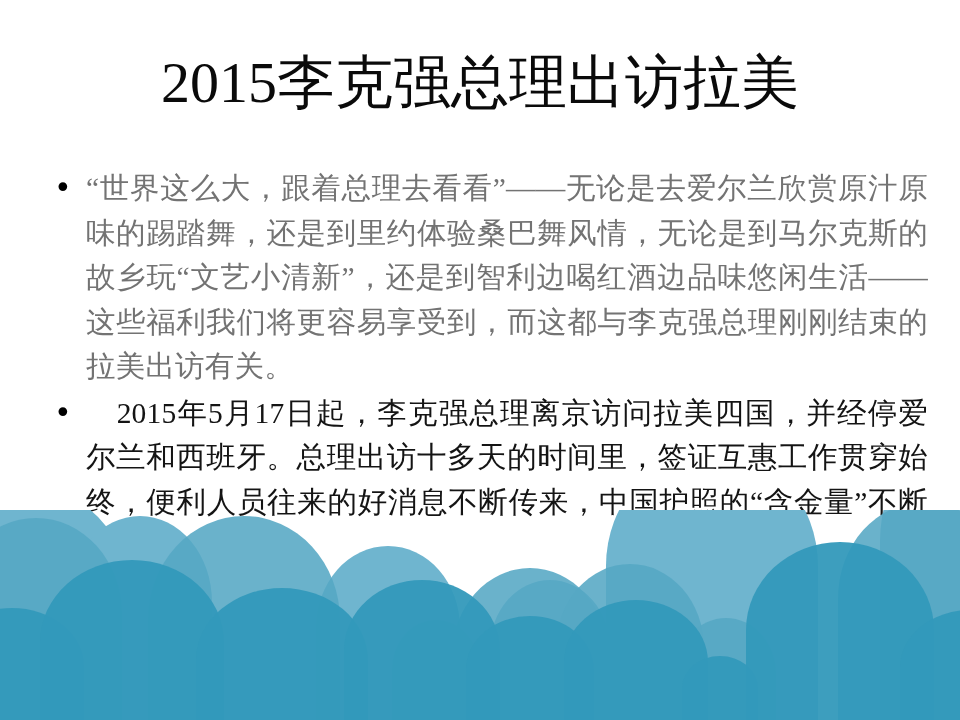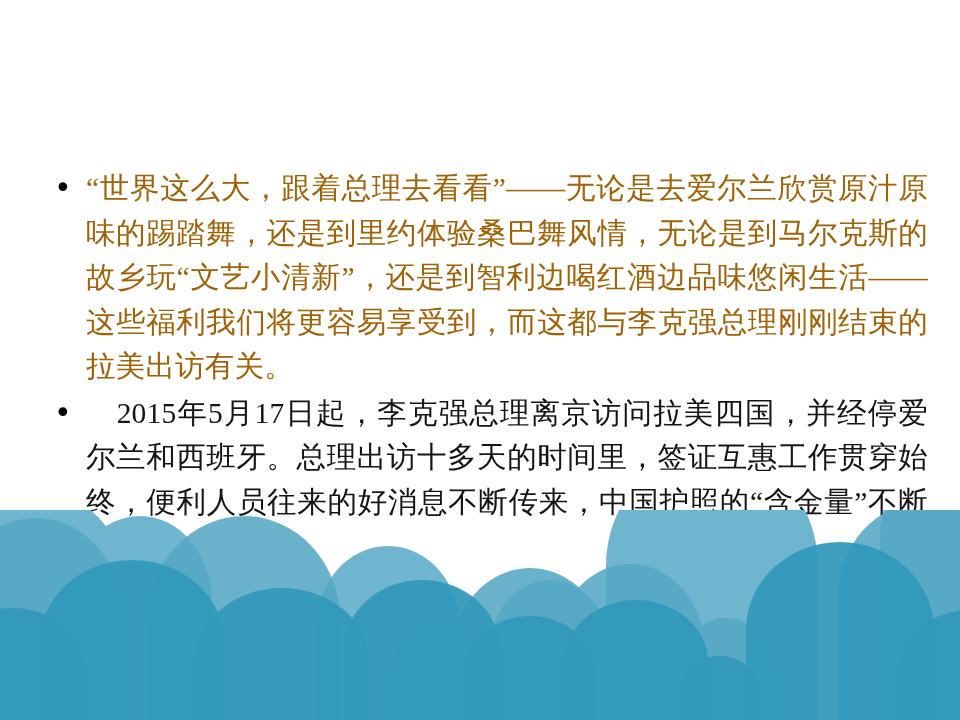--- a/index.html
+++ b/index.html
@@ -82,26 +82,27 @@
     display: block;
     width: 960px;
     height: 210px;
   }
 </style>
 </head>
 <body>
 
 <div id="slide" style="background: rgb(255, 255, 255);">
 
+  <div id="title" style="color: rgb(10, 10, 10);">2015李克强总理出访拉美</div>
 
   <div id="body">
 
     <div class="bullet-row">
       <span class="bullet-marker">•</span>
-      <span class="bullet-text" style="color: #a16207;">“世界这么大，跟着总理去看看”——无论是去爱尔兰欣赏原汁原味的踢踏舞，还是到里约体验桑巴舞风情，无论是到马尔克斯的故乡玩“文艺小清新”，还是到智利边喝红酒边品味悠闲生活——这些福利我们将更容易享受到，而这都与李克强总理刚刚结束的拉美出访有关。</span>
+      <span class="bullet-text" style="color: #737373;">“世界这么大，跟着总理去看看”——无论是去爱尔兰欣赏原汁原味的踢踏舞，还是到里约体验桑巴舞风情，无论是到马尔克斯的故乡玩“文艺小清新”，还是到智利边喝红酒边品味悠闲生活——这些福利我们将更容易享受到，而这都与李克强总理刚刚结束的拉美出访有关。</span>
     </div>
 
     <div class="bullet-row">
       <span class="bullet-marker">•</span>
       <span class="bullet-text" style="color: rgb(20, 20, 20);">　2015年5月17日起，李克强总理离京访问拉美四国，并经停爱尔兰和西班牙。总理出访十多天的时间里，签证互惠工作贯穿始终，便利人员往来的好消息不断传来，中国护照的“含金量”不断提高。</span>
     </div>
 
   </div>
 
   <div id="clouds">

